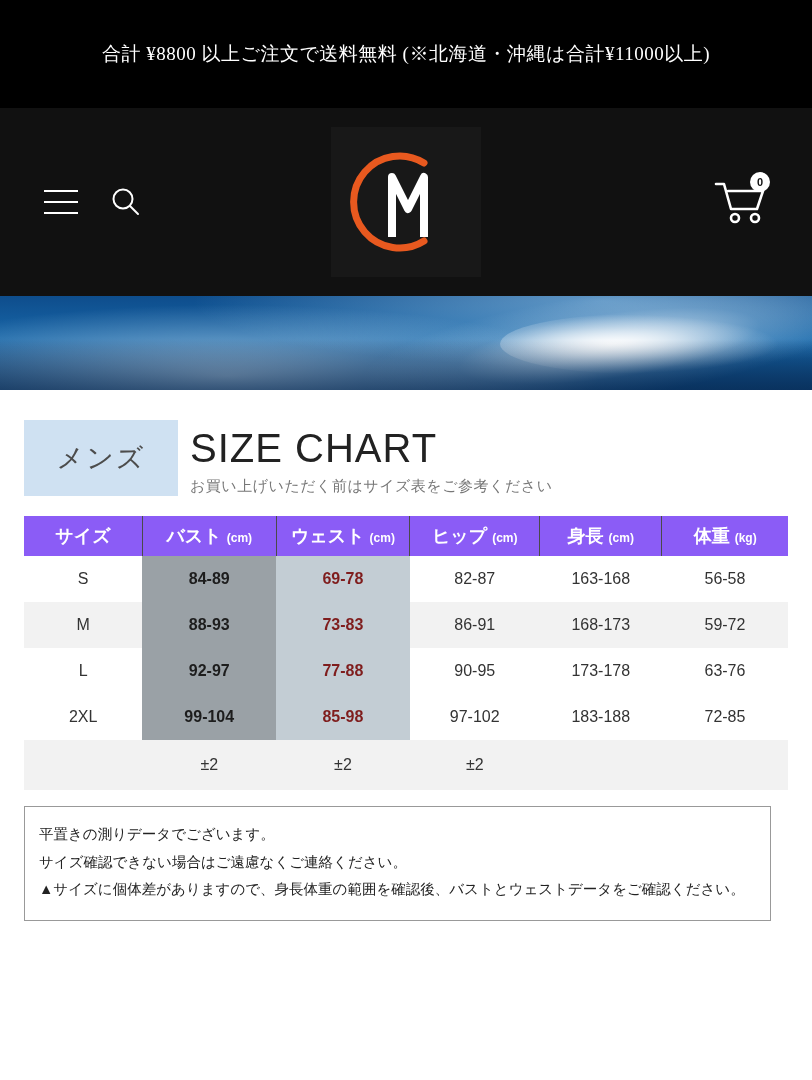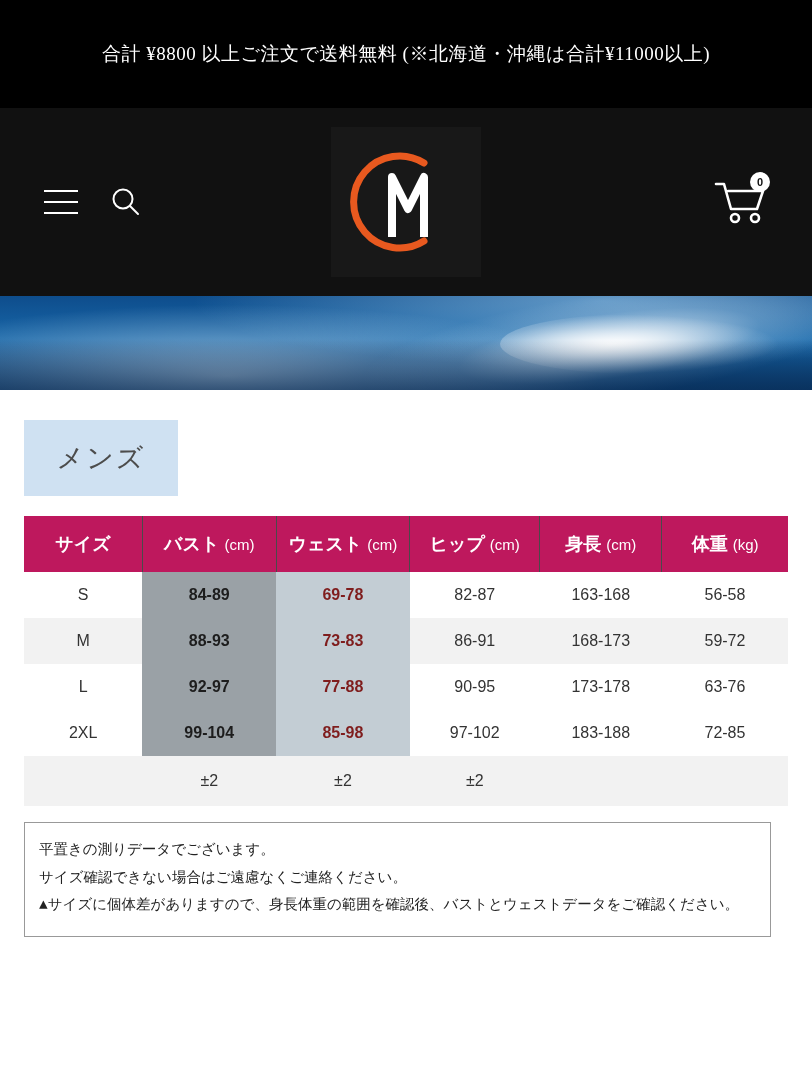--- a/index.html
+++ b/index.html
@@ -180,33 +180,33 @@
     letter-spacing: 0.5px;
     font-family: "Liberation Serif", serif;
   }
 
   table.size-table {
     width: 100%;
     border-collapse: collapse;
     table-layout: fixed;
   }
   table.size-table th {
-    background: #be185d;
+    background: #8b5cf6;
     color: #ffffff;
     font-size: 18px;
     font-weight: bold;
-    padding: 16px 4px;
+    padding: 8px 4px;
     text-align: center;
     border-right: 1px solid #4a4a4a;
     white-space: nowrap;
   }
   table.size-table th:last-child { border-right: none; }
   table.size-table th .unit {
-    font-size: 15px;
-    font-weight: normal;
+    font-size: 12px;
+    font-weight: bold;
   }
   table.size-table td {
     font-size: 16px;
     color: #333333;
     text-align: center;
     padding: 14px 2px;
     background: #ffffff;
   }
   table.size-table tr.alt td { background: #f2f2f2; }
   table.size-table td.hl-dark {
@@ -224,21 +224,21 @@
   table.size-table tr.tol td.hl-dark,
   table.size-table tr.tol td.hl-light { background: #f2f2f2 !important; font-weight: normal; color:#333; }
 
   .note-box {
     margin: 16px 41px 0 24px;
     border: 1px solid #999999;
     padding: 14px 14px 16px 14px;
     font-size: 14.5px;
     line-height: 1.9;
     color: #222222;
-    font-family: Liberation Mono, monospace;
+    font-family: Liberation Sans, sans-serif;
   }
   .note-box div { white-space: nowrap; }
 </style>
 </head>
 <body>
 
 <div class="announce-bar">
   <span>合計 ¥8800 以上ご注文で送料無料 (※北海道・沖縄は合計¥11000以上)</span>
 </div>
 
@@ -279,20 +279,24 @@
 <div class="hero">
   <div class="wave-a"></div>
   <div class="wave-b"></div>
   <div class="foam"></div>
   <div class="wave-c"></div>
 </div>
 
 <section class="chart-section">
   <div class="chart-head">
     <div class="cat-badge">メンズ</div>
+    <div class="title-block">
+      <h1 class="chart-title">SIZE CHART</h1>
+      <div class="chart-sub">お買い上げいただく前はサイズ表をご参考ください</div>
+    </div>
   </div>
 
   <table class="size-table">
     <colgroup>
       <col style="width:15.5%">
         <col style="width:17.5%">
         <col style="width:17.5%">
       <col style="width:17%">
         <col style="width:16%">
         <col style="width:16.5%">

